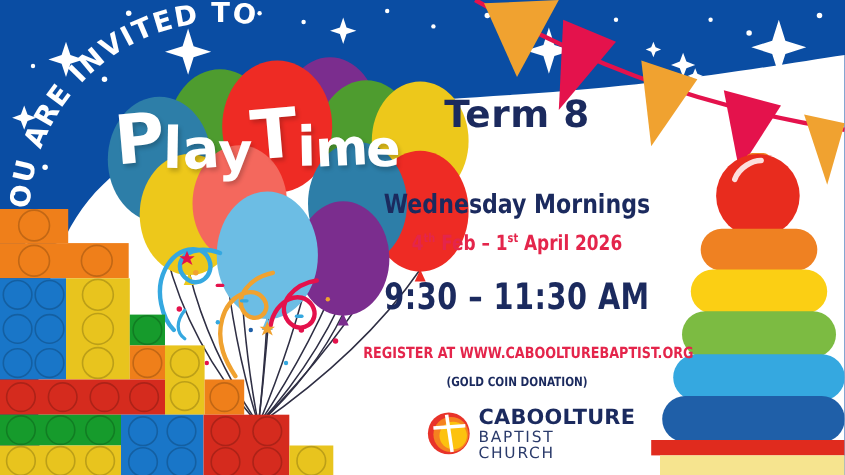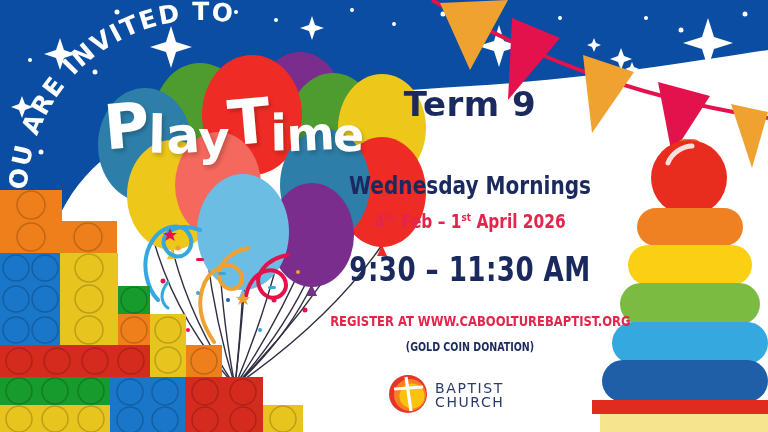--- a/index.html
+++ b/index.html
@@ -363,21 +363,21 @@
     <path d="M668 163 C 672 152, 684 146, 692 146" stroke="#ffffff" stroke-width="5" fill="none" stroke-linecap="round" opacity=".85"></path>
     <rect x="637" y="208" width="106" height="38" rx="19" fill="#ef8122"></rect>
     <rect x="628" y="245" width="124" height="40" rx="20" fill="#fbcf14"></rect>
     <rect x="620" y="283" width="140" height="42" rx="21" fill="#7cbb42"></rect>
     <rect x="612" y="322" width="156" height="42" rx="21" fill="#35a8e0"></rect>
     <rect x="602" y="360" width="166" height="42" rx="21" fill="#1f5fa8"></rect>
     <rect x="592" y="400" width="176" height="14" fill="#e02b1e"></rect>
     <rect x="600" y="414" width="168" height="18" fill="#f6e48f"></rect>
   </svg>
 
-  <div class="txt navy" id="term1">Term 9</div>
+  <div class="txt navy" id="term1">Term 8</div>
 
   <div class="txt navy" id="weekday">Wednesday Mornings</div>
 
   <div class="txt red" id="daterange">
     <span>4</span><sup>th</sup>&nbsp;<span>Feb</span><span> – </span><span>1</span><sup>st</sup>&nbsp;<span>April 2026</span>
   </div>
 
   <div class="txt navy" id="timerange">9:30 – 11:30 AM</div>
 
   <div class="txt red" id="register">REGISTER AT WWW.CABOOLTUREBAPTIST.ORG</div>
@@ -390,17 +390,18 @@
         <circle cx="20" cy="20" r="19" fill="#e8332a"></circle>
         <circle cx="22" cy="21" r="16" fill="#f58220"></circle>
         <circle cx="24" cy="22" r="12.5" fill="#fcc20f"></circle>
         <g stroke="#ffffff" stroke-width="3.2" fill="none">
           <line x1="18" y1="3" x2="23" y2="37"></line>
           <line x1="6" y1="15" x2="35" y2="13"></line>
         </g>
       </svg>
     </div>
     <div id="logo-words">
+      <div id="logo-name">CABOOLTURE</div>
       <div id="logo-sub">BAPTIST CHURCH</div>
     </div>
   </div>
 
 </div>
 
 </body></html>

